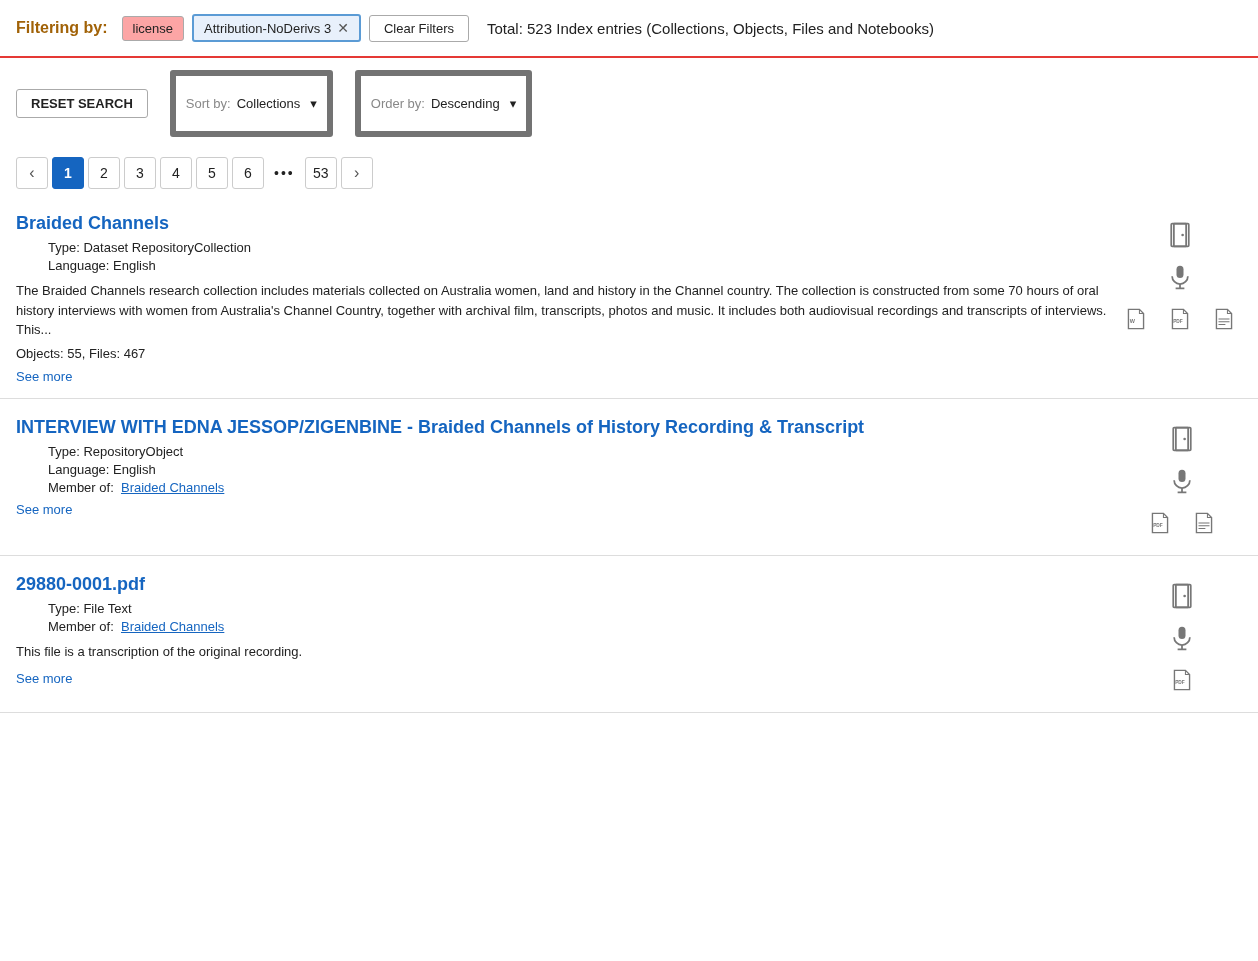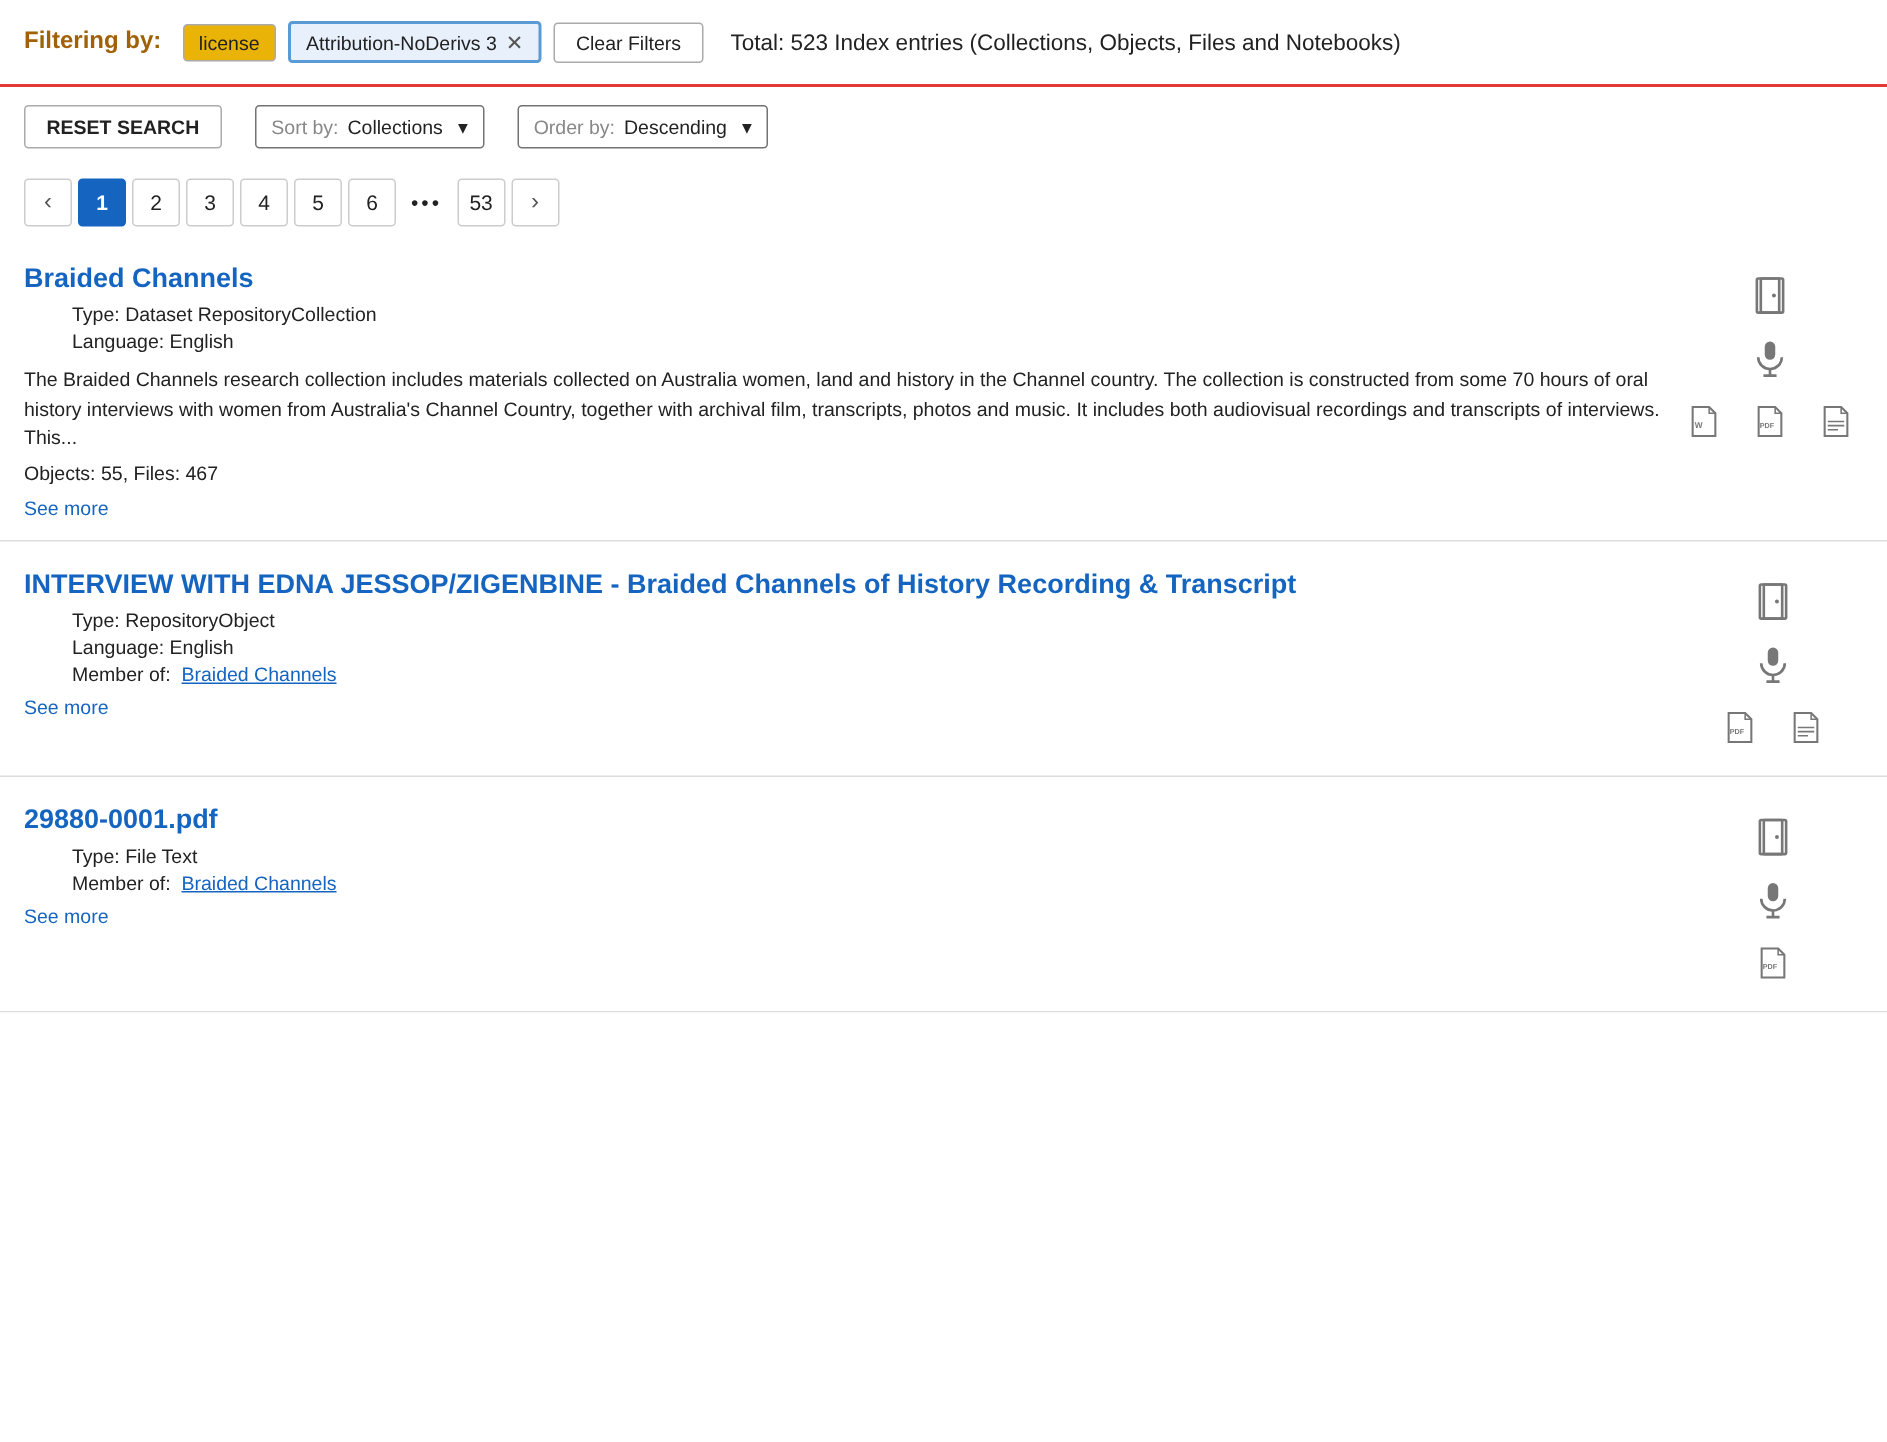--- a/index.html
+++ b/index.html
@@ -25,21 +25,21 @@
       font-weight: bold;
       color: #a16207;
       margin-right: 6px;
     }
     .filter-tag {
       border: 1px solid #aaa;
       border-radius: 3px;
       padding: 4px 10px;
       font-size: 13px;
       color: #222;
-      background: #eab308;
+      background: #fca5a5;
     }
     .filter-tag-active {
       border: 2px solid #5b9bd5;
       border-radius: 3px;
       padding: 4px 10px;
       font-size: 13px;
       color: #222;
       background: #e8f0fb;
       display: flex;
       align-items: center;
@@ -81,23 +81,23 @@
       font-size: 13px;
       background: #fff;
       cursor: pointer;
       font-weight: bold;
       color: #222;
     }
     .sort-select-wrap, .order-select-wrap {
       display: flex;
       align-items: center;
       gap: 6px;
-      border: 1px solid #737373;
-      border-radius: 3px;
-      padding: 6px 10px;
+      border: 6px solid #737373;
+      border-radius: 3px;
+      padding: 20px 10px;
       font-size: 13px;
       cursor: pointer;
       background: #fff;
     }
     .sort-select-wrap label, .order-select-wrap label {
       color: #888;
       font-size: 13px;
     }
     .sort-select-wrap span, .order-select-wrap span {
       color: #222;
@@ -400,20 +400,21 @@
     <div class="result-content">
       <a class="result-title">29880-0001.pdf</a>
       <div class="result-meta">
         <span>Type:</span>
         <span>File   Text</span>
       </div>
       <div class="result-meta">
         <span>Member of:</span>&nbsp;
         <a class="member-link">Braided Channels</a>
       </div>
+      <div class="result-desc">This file is a transcription of the original recording.</div>
       <a class="see-more">See more</a>
     </div>
     <div class="result-icons">
       <div class="icon-row">
         <div class="icon-item">
           <svg viewBox="0 0 32 32" xmlns="http://www.w3.org/2000/svg">
             <rect x="6" y="3" width="20" height="26" rx="1" fill="none" stroke="#777" stroke-width="2"></rect>
             <rect x="9" y="3" width="14" height="26" rx="0.5" fill="none" stroke="#777" stroke-width="2"></rect>
             <circle cx="19" cy="16" r="1.5" fill="#777"></circle>
           </svg>

